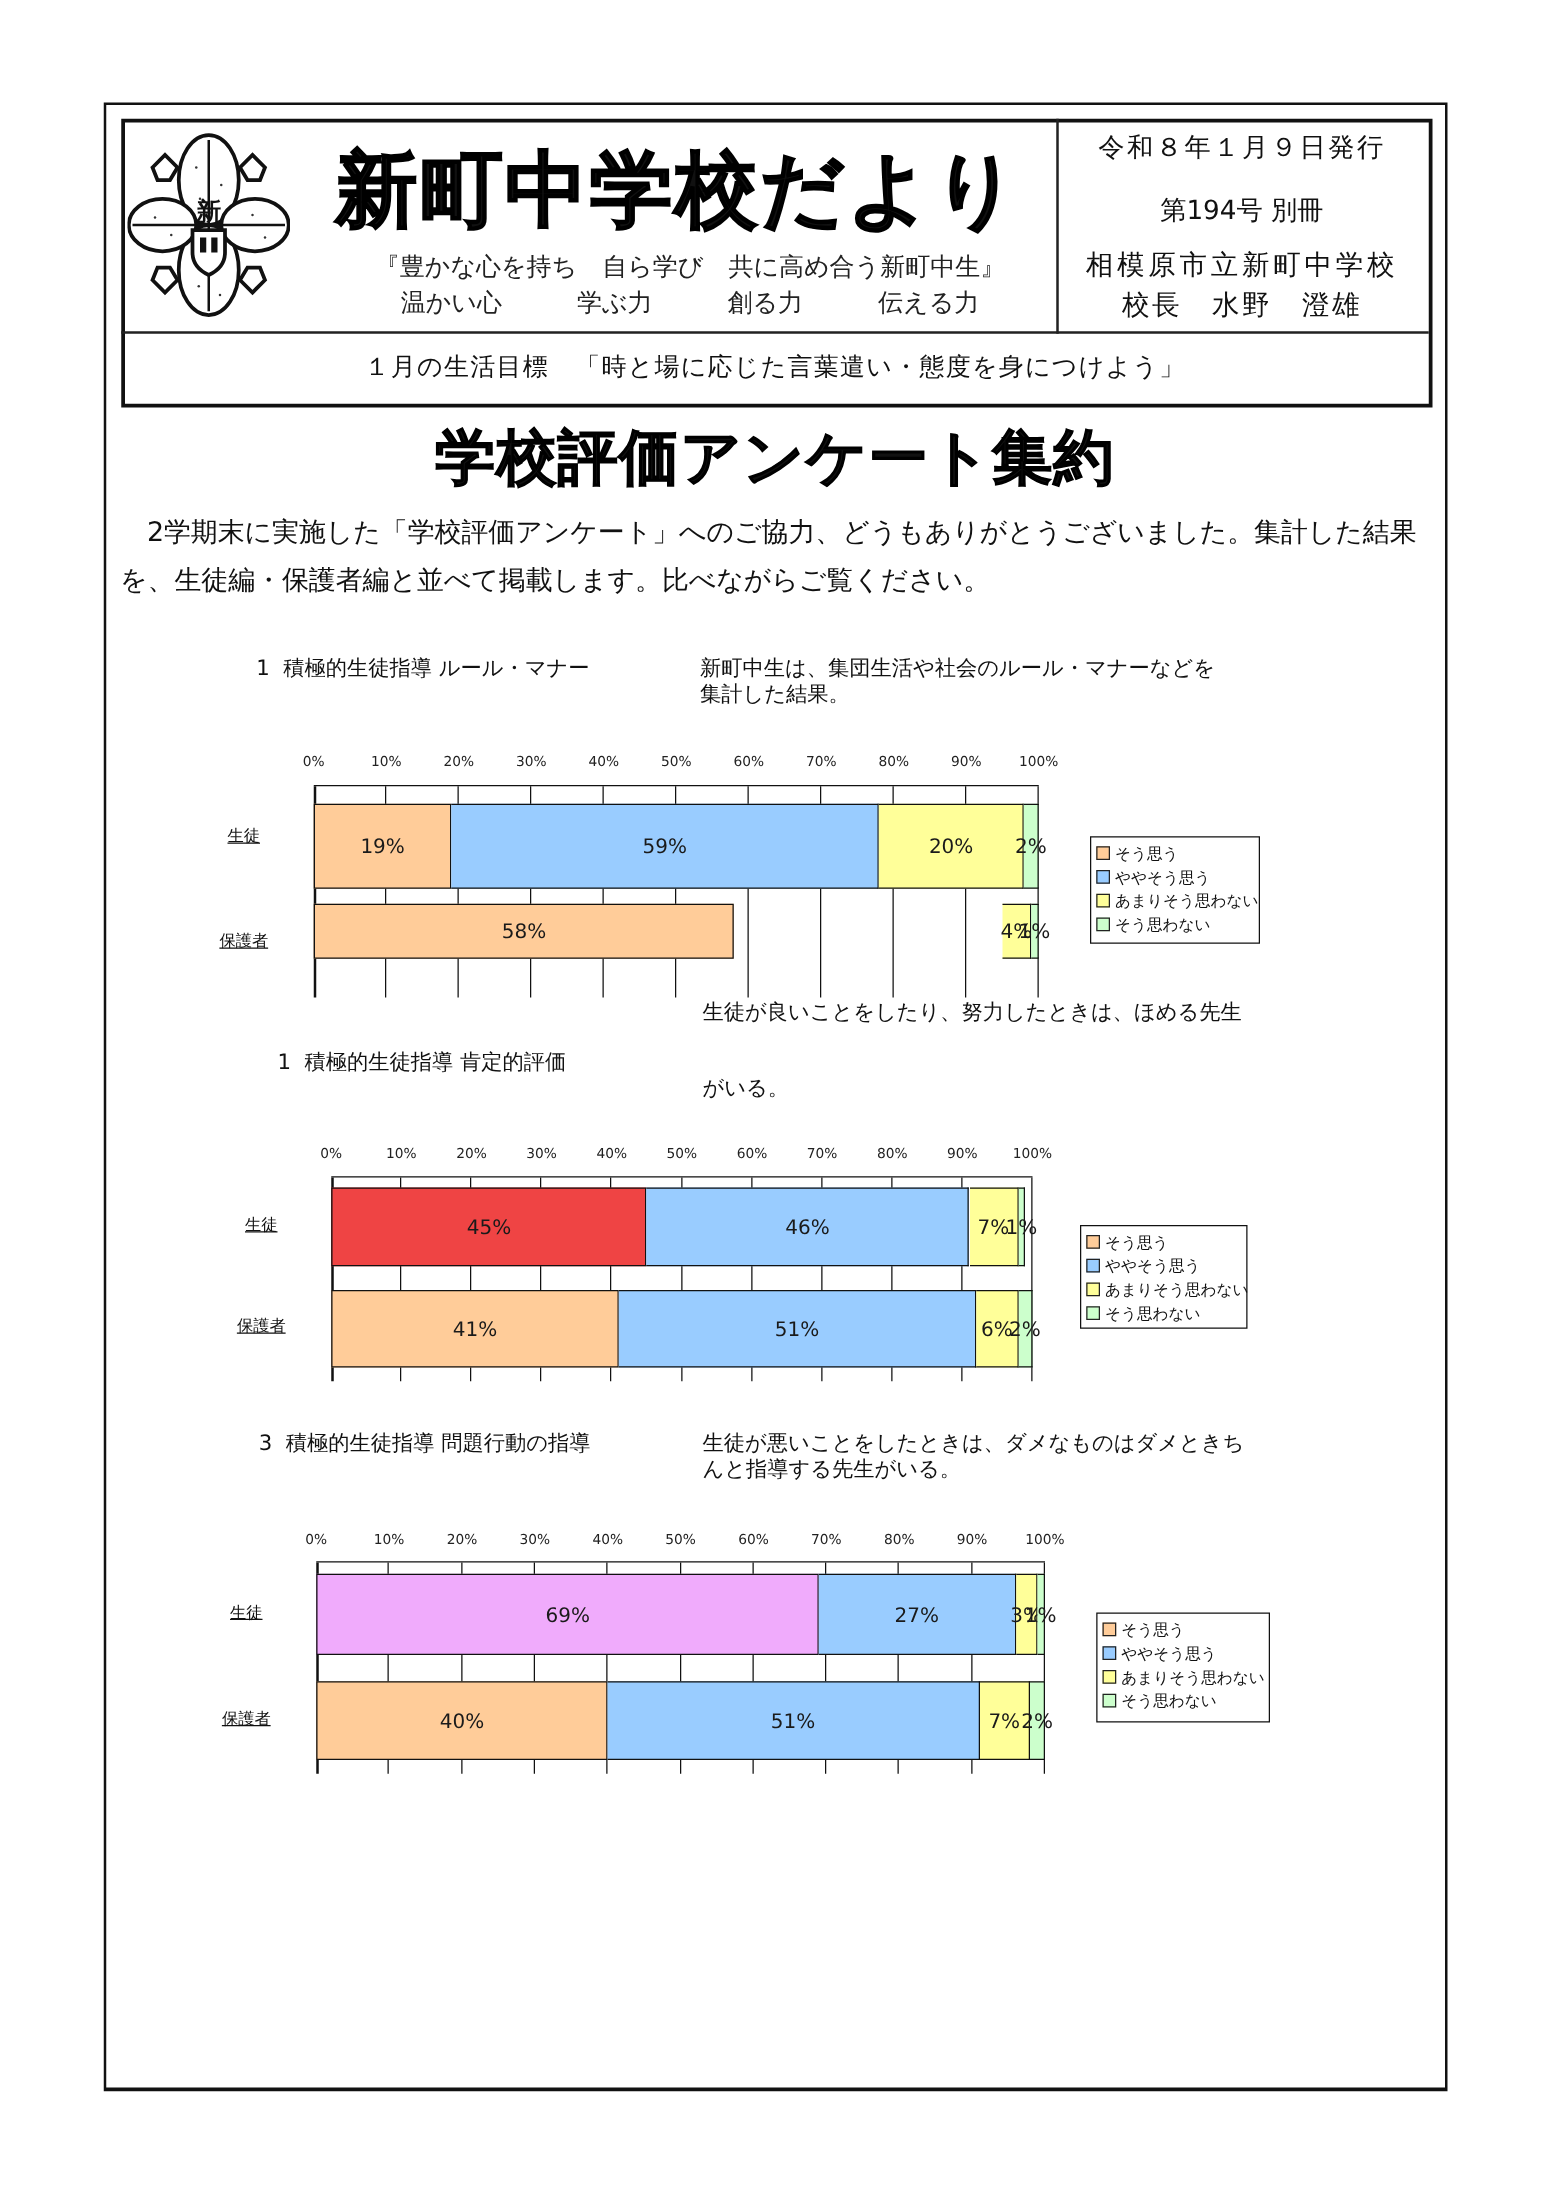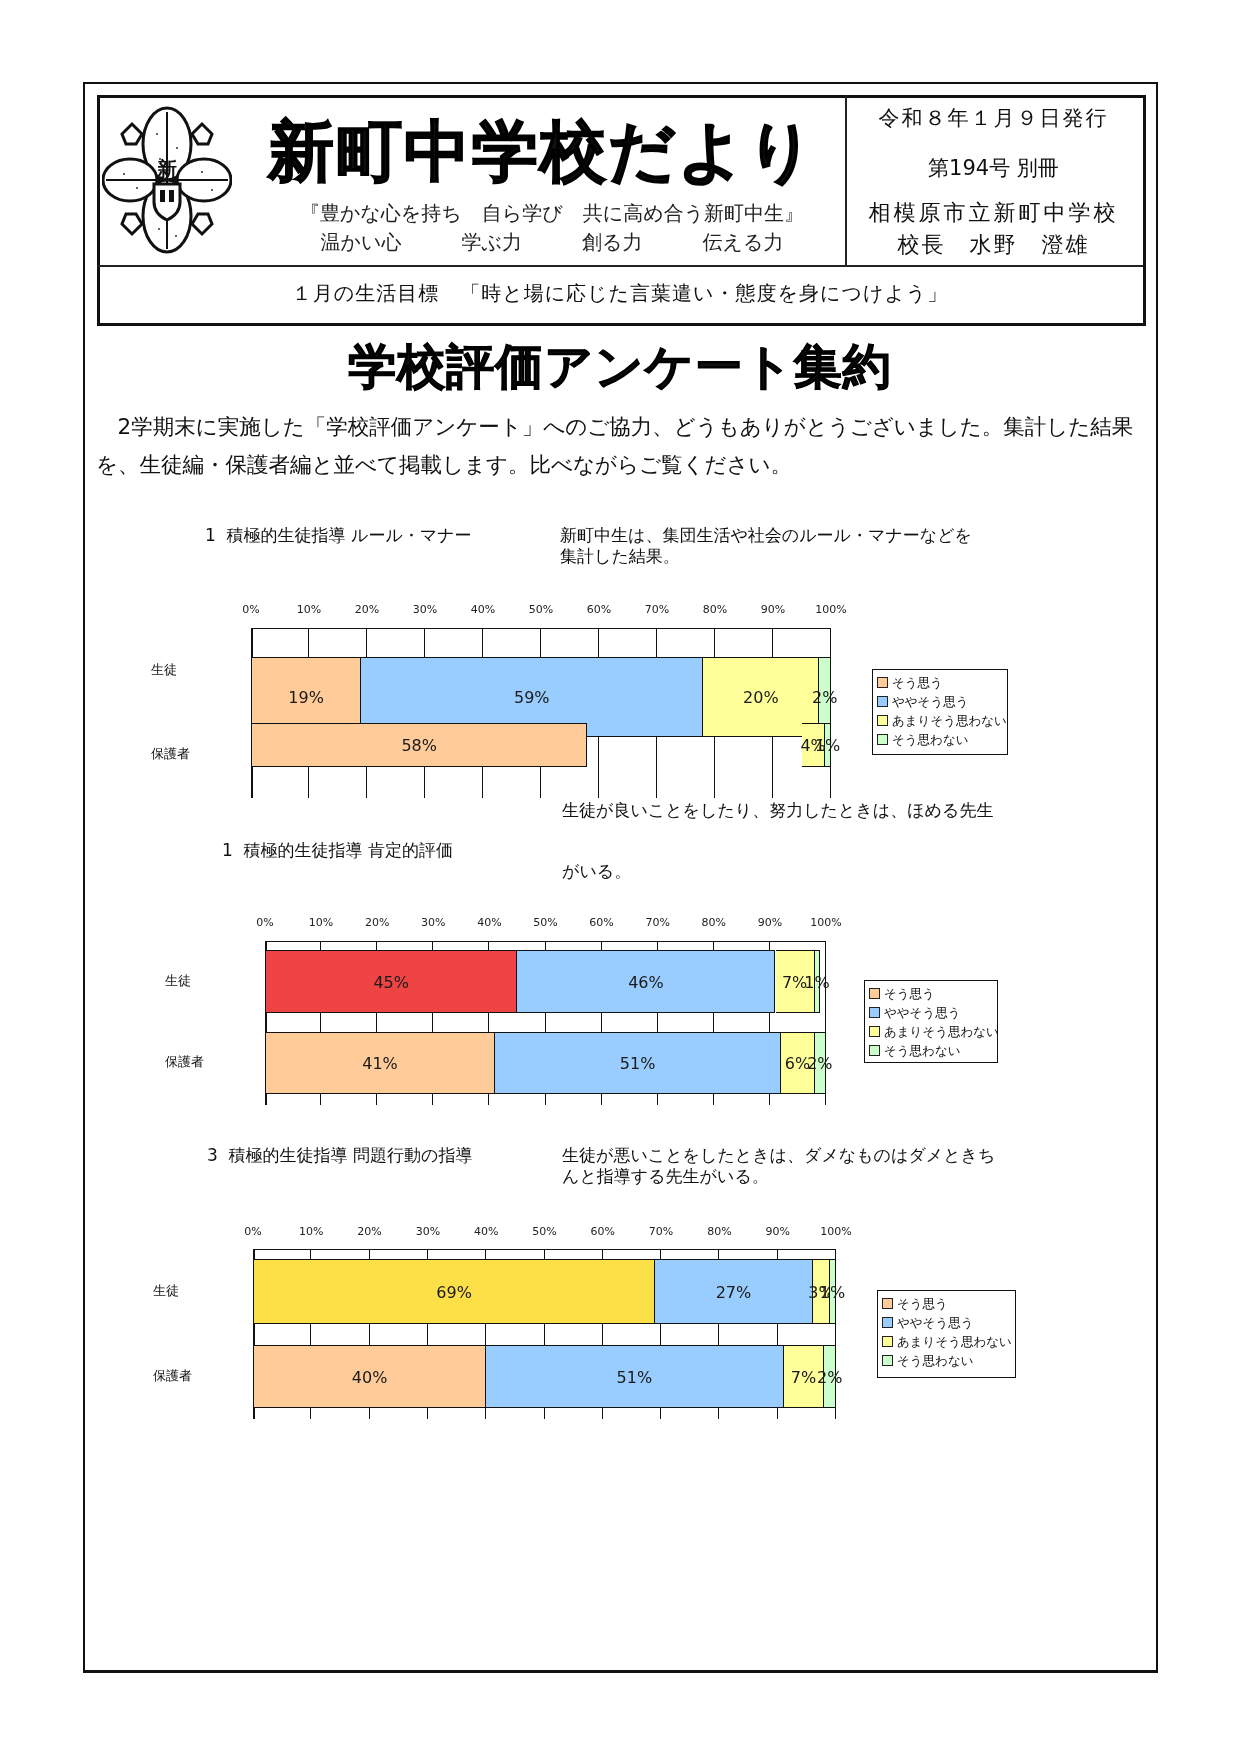--- a/index.html
+++ b/index.html
@@ -22,21 +22,21 @@
   .chart-title,.chart-desc{font-size:17px;line-height:21px;white-space:pre;color:#111;}
   .ticks{height:14px;}
   .tick{position:absolute;top:0;transform:translateX(-50%);font-size:11px;line-height:14px;color:#222;white-space:nowrap;}
   .plot{border-top:1px solid #111;}
   .grid{position:absolute;top:0;bottom:0;width:1px;background:#111;}
   .axis-left{position:absolute;top:0;bottom:0;left:0;width:2px;background:#111;}
   .bar-row{position:absolute;left:0;right:0;}
   .seg{position:absolute;top:0;bottom:0;box-sizing:border-box;border:1.5px solid #111;border-left-width:0;}
   .seg.first{border-left-width:1.5px;}
   .seg-label{position:absolute;top:50%;left:50%;transform:translate(-50%,-50%);font-size:16px;color:#1a1a1a;white-space:nowrap;}
-  .row-label{position:absolute;font-size:13px;line-height:16px;text-align:left;white-space:nowrap;color:#111;}
+  .row-label{position:absolute;font-size:13px;line-height:16px;text-align:center;white-space:nowrap;color:#111;text-decoration:underline;}
   .legend{border:1.5px solid #111;background:#fff;box-sizing:border-box;padding:3px 4px;}
   .legend-item{display:flex;align-items:center;font-size:12.5px;line-height:19px;white-space:nowrap;}
   .legend-swatch{width:9px;height:9px;border:1.5px solid #222;margin-right:4px;flex:none;}
 </style>
 </head>
 <body>
 
 <div class="abs page-border"></div>
 
 <div class="abs header-box"></div>
@@ -112,21 +112,21 @@
       <div class="grid" style="left: calc(20% - 1px);"></div>
       <div class="grid" style="left: calc(30% - 1px);"></div>
       <div class="grid" style="left: calc(40% - 1px);"></div>
       <div class="grid" style="left: calc(50% - 1px);"></div>
       <div class="grid" style="left: calc(60% - 1px);"></div>
       <div class="grid" style="left: calc(70% - 1px);"></div>
       <div class="grid" style="left: calc(80% - 1px);"></div>
       <div class="grid" style="left: calc(90% - 1px);"></div>
       <div class="grid" style="left: calc(100% - 1px);"></div>
       <div class="axis-left"></div>
-      <div class="bar-row" style="top: 28px; height: 80px;">
+      <div class="bar-row" style="top: 14px; height: 68px;">
         <div class="seg first" style="left: 0%; width: 19%; background: rgb(255, 204, 153);">
           <span class="seg-label">19%</span>
         </div>
         <div class="seg" style="left: 19%; width: 59%; background: rgb(153, 204, 255);">
           <span class="seg-label">59%</span>
         </div>
         <div class="seg" style="left: 78%; width: 20%; background: rgb(255, 255, 153);">
           <span class="seg-label">20%</span>
         </div>
         <div class="seg" style="left: 98%; width: 2%; background: rgb(204, 255, 204);">
@@ -270,21 +270,21 @@
       <div class="grid" style="left: calc(30% - 1px);"></div>
       <div class="grid" style="left: calc(40% - 1px);"></div>
       <div class="grid" style="left: calc(50% - 1px);"></div>
       <div class="grid" style="left: calc(60% - 1px);"></div>
       <div class="grid" style="left: calc(70% - 1px);"></div>
       <div class="grid" style="left: calc(80% - 1px);"></div>
       <div class="grid" style="left: calc(90% - 1px);"></div>
       <div class="grid" style="left: calc(100% - 1px);"></div>
       <div class="axis-left"></div>
       <div class="bar-row" style="top: 9px; height: 65px;">
-        <div class="seg first" style="left: 0%; width: 69%; background: #fde047; text-align: center;">
+        <div class="seg first" style="left: 0%; width: 69%; background: #f0abfc; text-align: center;">
           <span class="seg-label">69%</span>
         </div>
         <div class="seg" style="left: 69%; width: 27%; background: rgb(153, 204, 255);">
           <span class="seg-label">27%</span>
         </div>
         <div class="seg" style="left: 96%; width: 3%; background: rgb(255, 255, 153);">
           <span class="seg-label">3%</span>
         </div>
         <div class="seg" style="left: 99%; width: 1%; background: rgb(204, 255, 204);">
           <span class="seg-label">1%</span>

